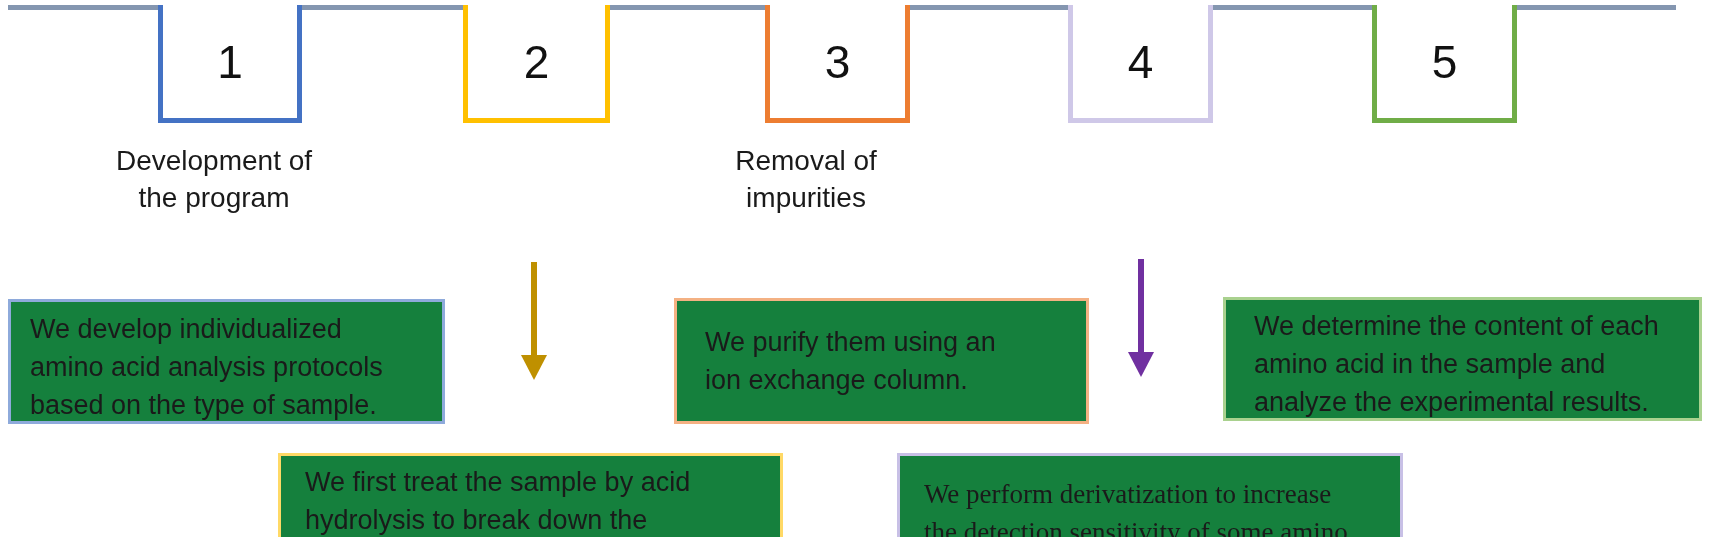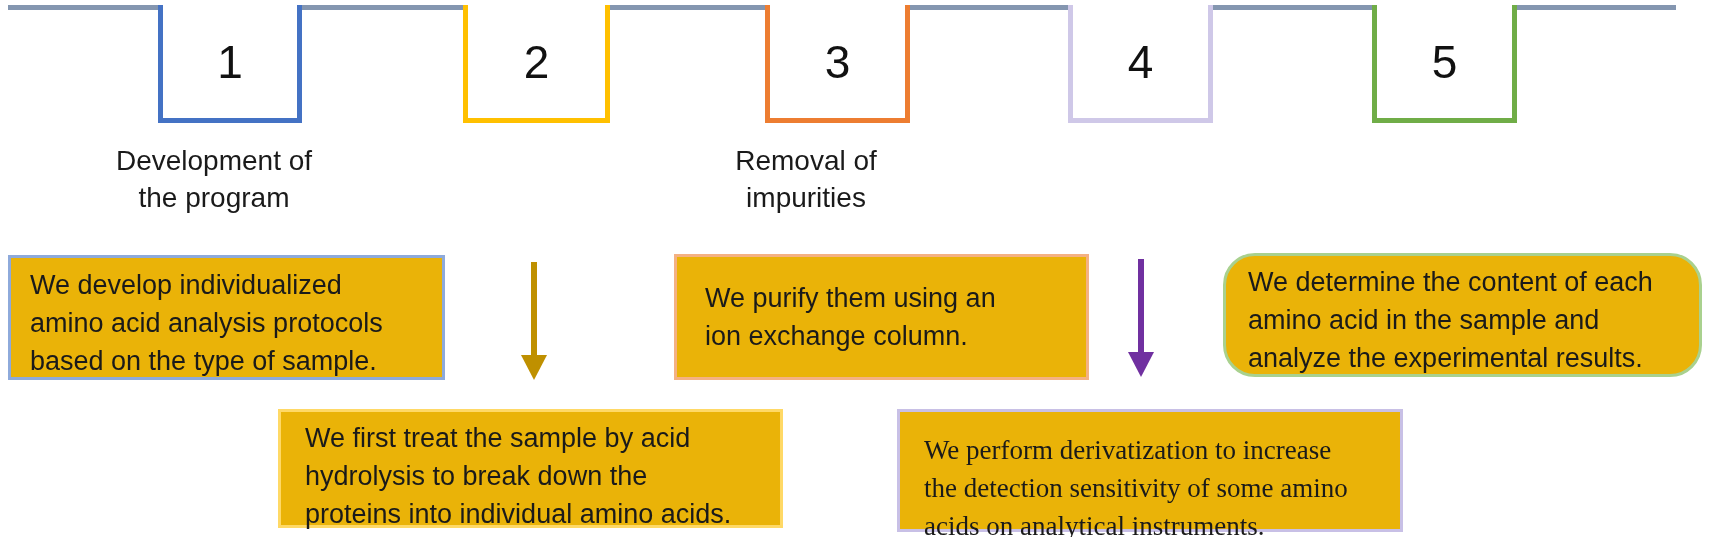--- a/index.html
+++ b/index.html
@@ -21,28 +21,29 @@
   }
   .num{font-size:46px;color:#111111;}
   .step-label{
     position:absolute;top:136px;height:86px;width:340px;
     display:flex;align-items:center;justify-content:center;
     text-align:center;font-size:28px;line-height:37px;
     white-space:pre-line;color:#1a1a1a;
   }
   .desc-box{
     position:absolute;box-sizing:border-box;
-    border:3px solid;background:#eab308;
+    border:3px solid;background:#15803d;
     font-size:27px;line-height:38px;white-space:pre-line;
     color:#1a1a1a;
+    margin-top:44px;
   }
   .pad1{padding:8px 8px 0 19px;}
   .pad2{padding:7px 8px 18px 24px;}
   .pad4{padding:19px 8px 0 24px;font-family:Liberation Serif, serif;}
-  .pad5{padding:7px 4px 0 22px;border-radius:32px;}
+  .pad5{padding:7px 4px 0 28px;}
   .vcenter{display:flex;align-items:center;padding-left:28px;}
   .arrow-shaft{position:absolute;width:6px;}
   .arrow-head{
     position:absolute;width:0;height:0;
     border-left:13px solid transparent;
     border-right:13px solid transparent;
     border-top:25px solid;
   }
 </style>
 </head>

